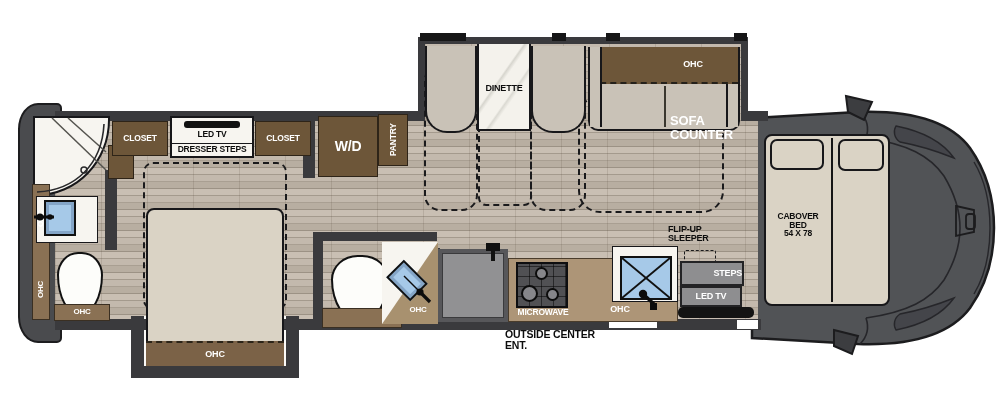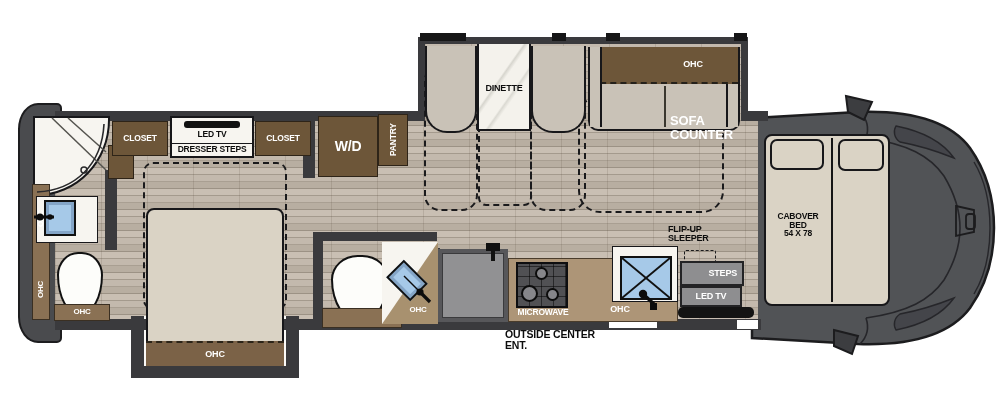--- a/index.html
+++ b/index.html
@@ -173,21 +173,21 @@
     </div>
   </div>
 
   <div class="abs dash" style="left:684px;top:250px;width:32px;height:17px;border-width:1.5px;border-radius:2px;z-index:5;"></div>
   <div class="abs lbl lblk" style="left:668px;top:222px;width:52px;height:24px;font-size:9px;z-index:6;
               flex-direction:column;align-items:flex-start;text-align:left;">
     <span>FLIP-UP</span>
     <span>SLEEPER</span>
   </div>
   <div class="abs greybox lbl" style="left:680px;top:261px;width:64px;height:25px;font-size:9px;z-index:5;
-              justify-content:flex-end;padding-right:5px;">STEPS</div>
+              justify-content:flex-end;">STEPS</div>
   <div class="abs greybox lbl" style="left:680px;top:286px;width:62px;height:21px;font-size:9px;z-index:5;">LED TV</div>
   <div class="abs" style="left:678px;top:307px;width:76px;height:11px;background:#141414;border-radius:5px;z-index:6;"></div>
 
   <div class="abs beige" style="left:764px;top:134px;width:126px;height:172px;z-index:5;border-radius:8px;"></div>
   <div class="abs" style="left:831px;top:138px;width:2px;height:164px;background:#151515;z-index:6;"></div>
   <div class="abs beige" style="left:770px;top:139px;width:54px;height:31px;border-radius:7px;z-index:6;"></div>
   <div class="abs beige" style="left:838px;top:139px;width:46px;height:32px;border-radius:7px;z-index:6;"></div>
   <div class="abs lbl lblk" style="left:768px;top:204px;width:60px;height:42px;font-size:8.5px;z-index:7;flex-direction:column;">
     <span>CABOVER</span>
     <span>BED</span>

